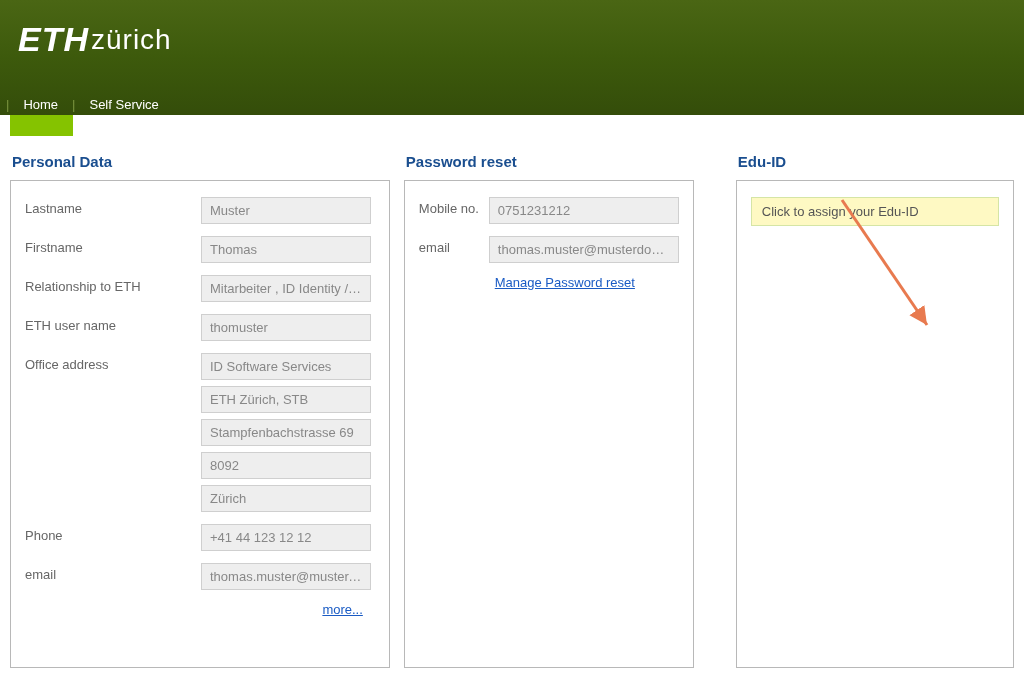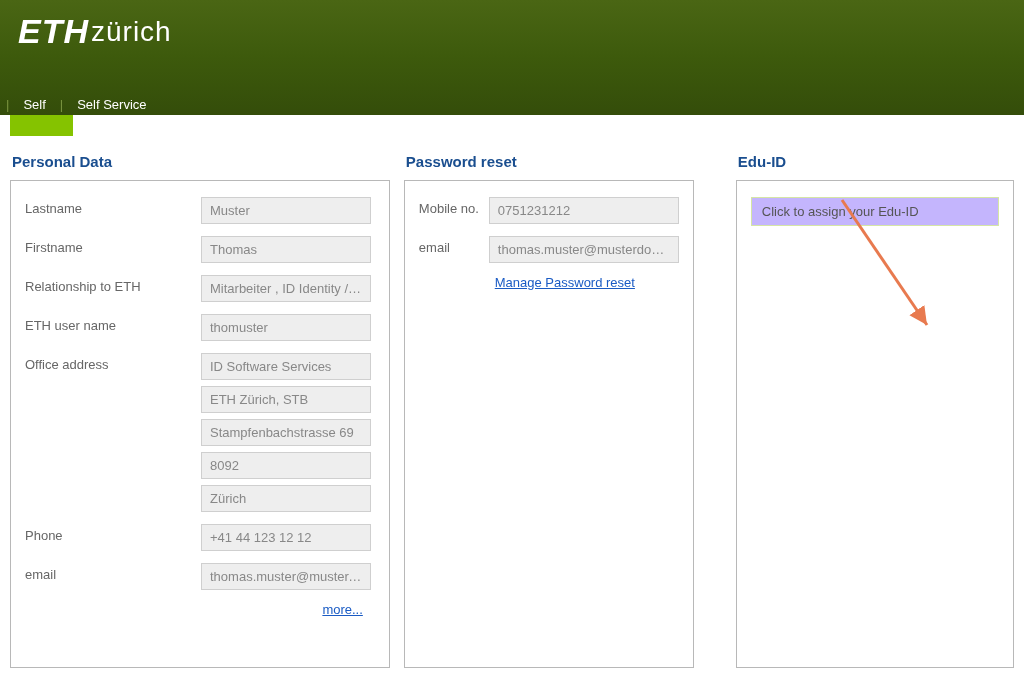--- a/index.html
+++ b/index.html
@@ -16,21 +16,21 @@
 }
 .header {
   background: #3d5a0c;
   background: linear-gradient(to bottom, #4a6614 0%, #3d5a0c 50%, #344d0a 100%);
   height: 115px;
   position: relative;
 }
 .logo {
   position: absolute;
   left: 18px;
-  top: 12px;
+  top: 20px;
   color: #fff;
 }
 .logo-eth {
   font-size: 34px;
   font-weight: bold;
   font-style: italic;
   letter-spacing: 1px;
   display: inline-block;
 }
 .logo-zurich {
@@ -140,21 +140,21 @@
   text-align: right;
   margin-right: 12px;
   margin-top: 2px;
 }
 .manage-link {
   text-align: center;
   margin-top: 2px;
   margin-left: 32px;
 }
 .eduid-box {
-  background: #c4b5fd;
+  background: #fef9c3;
   border: 1px solid #d5e5a5;
   padding: 6px 10px;
   color: #555;
   font-size: 13px;
   cursor: pointer;
   position: relative;
 }
 .arrow-svg {
   position: absolute;
   top: 14px;
@@ -167,21 +167,21 @@
 </style>
 </head>
 <body>
 
 <div class="header">
   <div class="logo">
     <span class="logo-eth">ETH</span><span class="logo-zurich">zürich</span>
   </div>
   <div class="nav">
     <span class="nav-sep">|</span>
-    <span class="nav-item">Self</span>
+    <span class="nav-item">Home</span>
     <span class="nav-sep">|</span>
     <span class="nav-item">Self Service</span>
   </div>
 </div>
 <div class="green-tab"></div>
 
 <div class="content">
 
   <div class="panel-wrap col-personal">
     <div class="panel-title">Personal Data</div>

